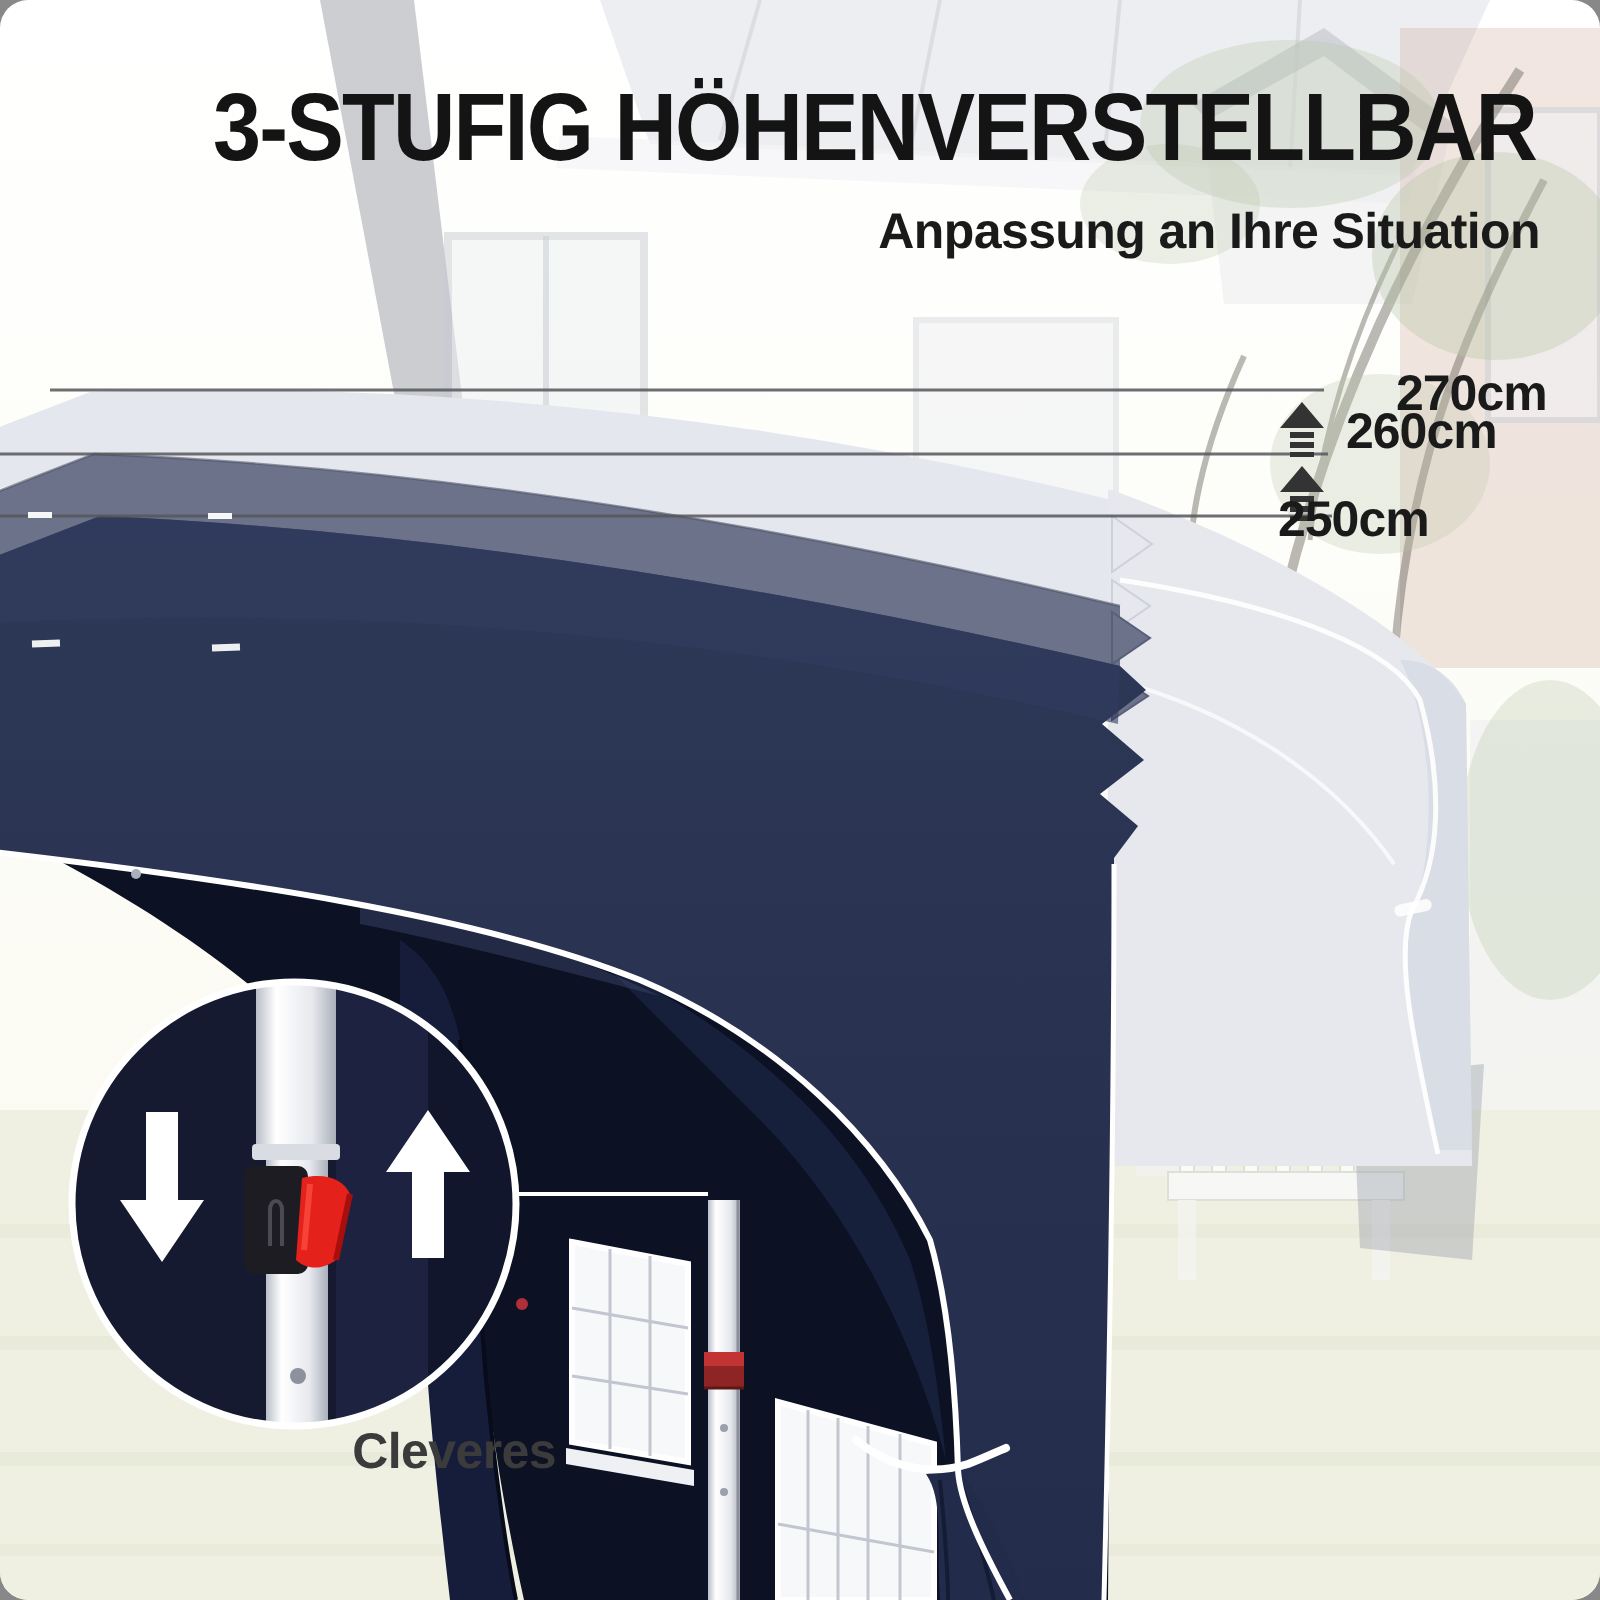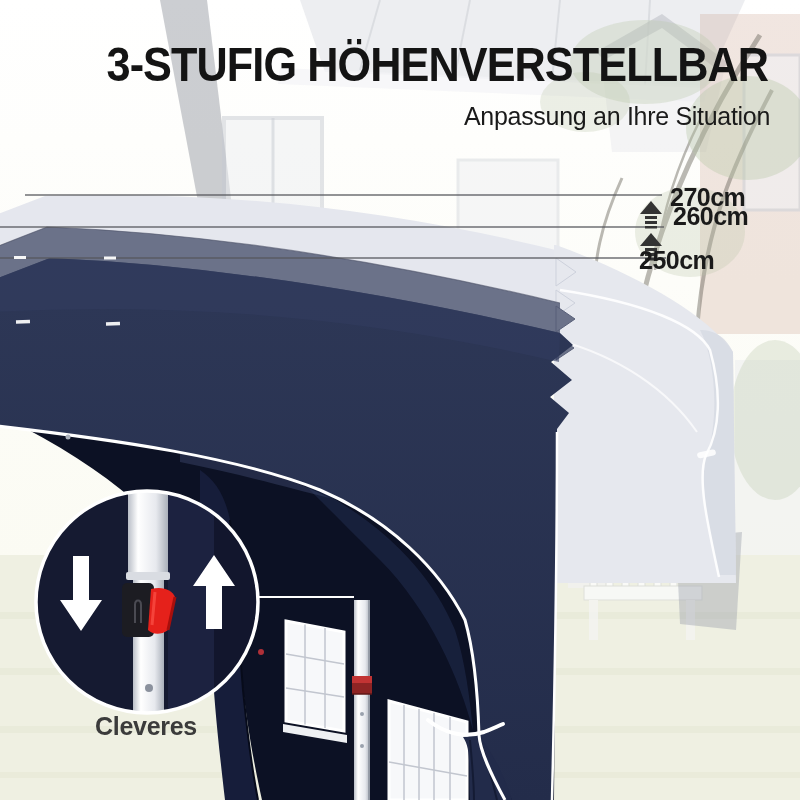--- a/index.html
+++ b/index.html
@@ -1,34 +1,35 @@
 <!DOCTYPE html>
 <html><head>
 <meta charset="utf-8">
 <style>
   html,body{margin:0;padding:0;background:#888;}
   .stage{
     position:relative;width:800px;height:800px;overflow:hidden;
     background:linear-gradient(#ffffff, #fbfbf3 70%, #f7f8ee);
     font-family:"Liberation Sans", sans-serif;
+    border-radius:14px;
   }
   .stage svg{position:absolute;left:0;top:0;}
   .txt{position:absolute;color:#161616;white-space:nowrap;}
   .title{
     left:0;top:41px;width:100%;text-align:center;padding-left:70px;box-sizing:border-box;
     font-size:48px;font-weight:bold;letter-spacing:-1px;line-height:1;
     transform:scaleX(.9);transform-origin:435px 50%;color:#141414;
   }
   .subtitle{
-    right:30px;top:102px;font-size:25px;font-weight:normal;color:#1a1a1a;letter-spacing:-.3px;
+    right:30px;top:102px;font-size:25px;font-weight:bold;color:#1a1a1a;letter-spacing:-.3px;
   }
   .mlabel{font-size:25px;font-weight:bold;color:#1a1a1a;letter-spacing:-.5px;}
-  .m0{left:670px;top:183px;} .m1{left:673px;top:202px;} .m2{left:639px;top:246px;}
+  .m0{left:670px;top:183px;padding-left:28px;} .m1{left:673px;top:202px;} .m2{left:639px;top:246px;}
   .caption{
-    left:14px;top:712px;width:264px;text-align:center;
+    left:14px;top:712px;width:264px;text-align:right;
     font-size:25px;font-weight:bold;color:#3b3b3b;line-height:28px;letter-spacing:-.3px;
   }
   .caption div{white-space:nowrap;}
 </style>
 </head>
 <body>
 
 <div class="stage">
 
 <svg width="800" height="800" viewBox="0 0 800 800">

